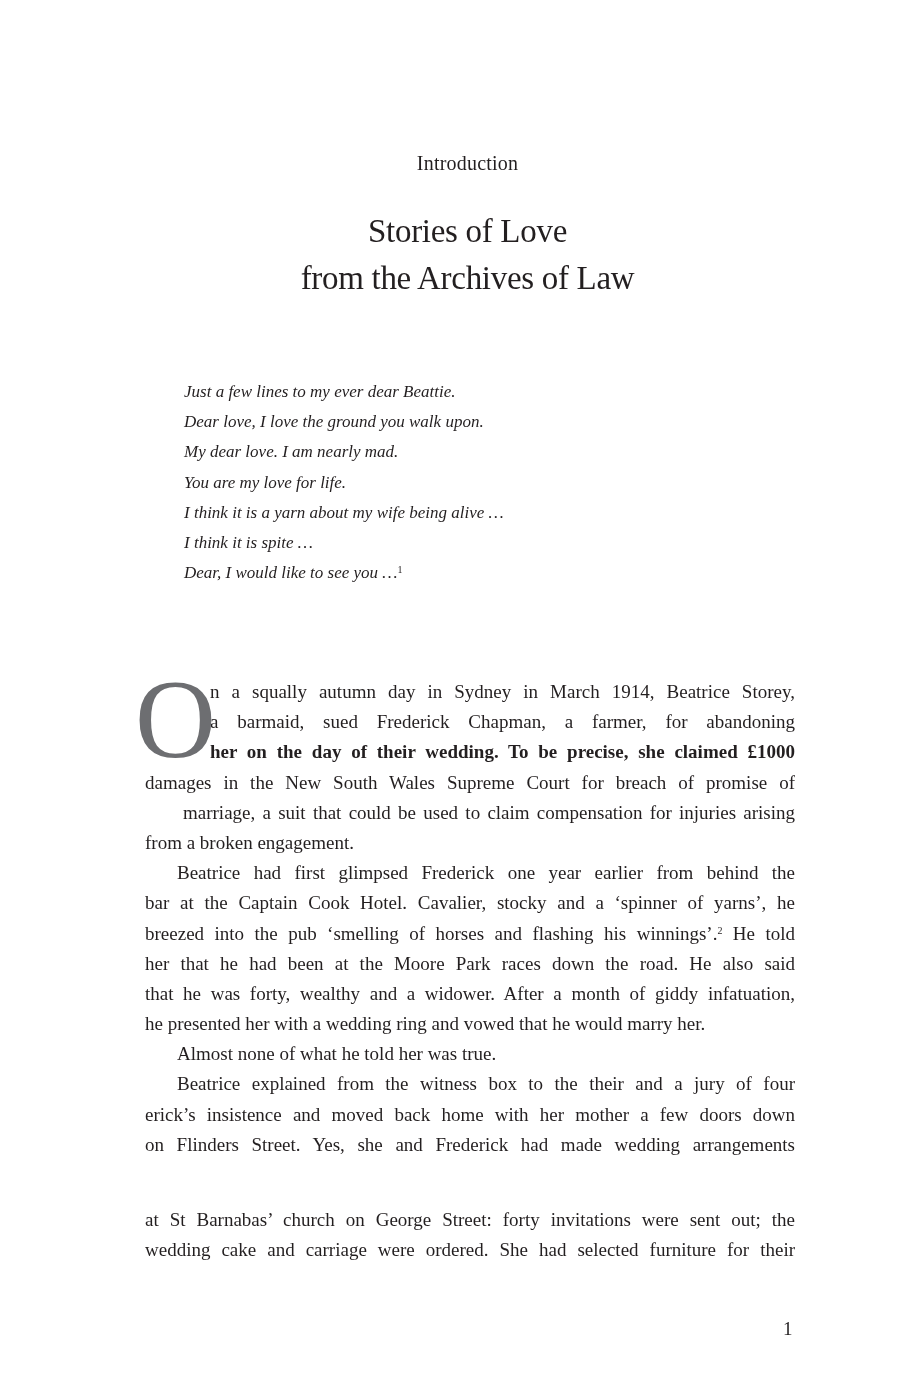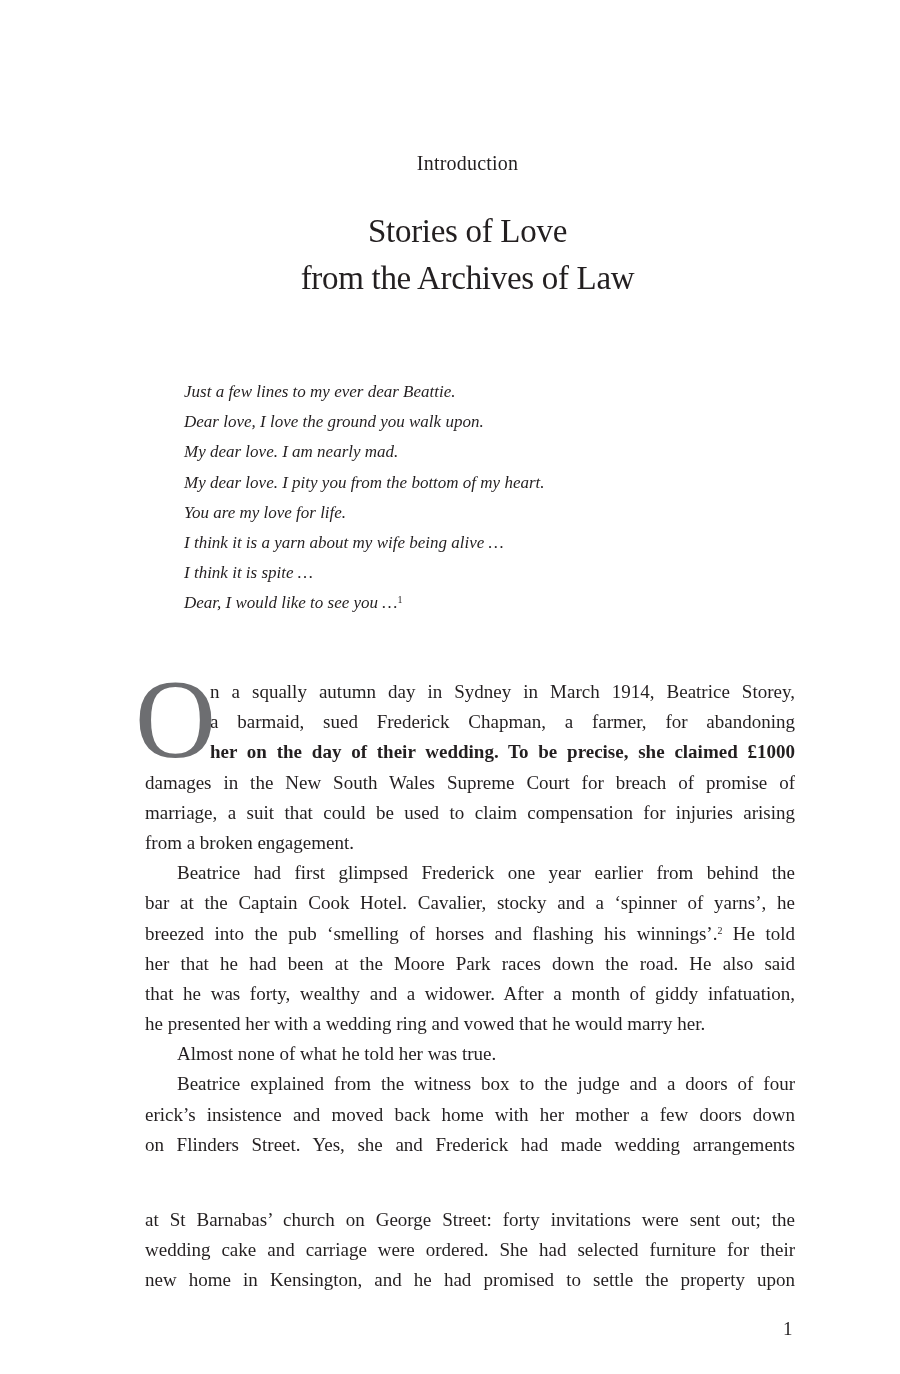--- a/index.html
+++ b/index.html
@@ -102,60 +102,58 @@
 
   <div class="chapter-title">
     <span>Stories of Love</span>
     <span>from the Archives of Law</span>
   </div>
 
   <div class="epigraph">
     <span class="line">Just a few lines to my ever dear Beattie.</span>
     <span class="line">Dear love, I love the ground you walk upon.</span>
     <span class="line">My dear love. I am nearly mad.</span>
-    <span class="line">My dear love. I pity you from the bottom of my heart.</span>
     <span class="line">You are my love for life.</span>
     <span class="line">I think it is a yarn about my wife being alive …</span>
     <span class="line">I think it is spite …</span>
     <span class="line"><span>Dear, I would like to see you …</span><sup>1</sup></span>
   </div>
 
   <div class="body-text">
 
     <div class="para dropcap-lines">
       <span class="dropcap">O</span>
       <span class="jline" style="white-space: normal; height: 30.2px; overflow: hidden;">n a squally autumn day in Sydney in March 1914, Beatrice Storey,</span>
       <span class="jline" style="white-space: normal; height: 30.2px; overflow: hidden;">a barmaid, sued Frederick Chapman, a farmer, for abandoning</span>
       <span class="jline" style="white-space: normal; height: 30.2px; overflow: hidden; font-weight: bold;">her on the day of their wedding. To be precise, she claimed £1000</span>
     </div>
     <div class="para">
       <span class="jline" style="white-space: normal; height: 30.2px; overflow: hidden;">damages in the New South Wales Supreme Court for breach of promise of</span>
-      <span class="jline" style="white-space: normal; height: 30.2px; overflow: hidden;">marriage, a suit that could be used to claim compensation for injuries arising</span>
+      <span class="jline" style="white-space: normal; height: 30.2px; overflow: hidden; margin-left: 38px;">marriage, a suit that could be used to claim compensation for injuries arising</span>
       <span class="line">from a broken engagement.</span>
     </div>
 
     <div class="para">
       <span class="jline indent" style="white-space: normal; height: 30.2px; overflow: hidden;">Beatrice had first glimpsed Frederick one year earlier from behind the</span>
       <span class="jline" style="white-space: normal; height: 30.2px; overflow: hidden;">bar at the Captain Cook Hotel. Cavalier, stocky and a ‘spinner of yarns’, he</span>
       <span class="jline" style="white-space: normal; height: 30.2px; overflow: hidden;"><span>breezed into the pub ‘smelling of horses and flashing his winnings’.</span><sup>2</sup> <span>He told</span></span>
       <span class="jline" style="white-space: normal; height: 30.2px; overflow: hidden;">her that he had been at the Moore Park races down the road. He also said</span>
       <span class="jline" style="white-space: normal; height: 30.2px; overflow: hidden;">that he was forty, wealthy and a widower. After a month of giddy infatuation,</span>
       <span class="line">he presented her with a wedding ring and vowed that he would marry her.</span>
     </div>
 
     <div class="para">
       <span class="line indent">Almost none of what he told her was true.</span>
     </div>
 
     <div class="para">
-      <span class="jline indent" style="white-space: normal; height: 30.2px; overflow: hidden;">Beatrice explained from the witness box to the judge and a doors of four</span>
+      <span class="jline indent" style="white-space: normal; height: 30.2px; overflow: hidden;">Beatrice explained from the witness box to the their and a jury of four</span>
       <span class="jline" style="white-space: normal; height: 30.2px; overflow: hidden;">erick’s insistence and moved back home with her mother a few doors down</span>
       <span class="jline" style="white-space: normal; height: 30.2px; overflow: hidden;">on Flinders Street. Yes, she and Frederick had made wedding arrangements</span>
       <span class="jline" style="white-space: normal; height: 30.2px; overflow: hidden; margin-top: 45px;">at St Barnabas’ church on George Street: forty invitations were sent out; the</span>
       <span class="jline" style="white-space: normal; height: 30.2px; overflow: hidden;">wedding cake and carriage were ordered. She had selected furniture for their</span>
-      <span class="jline" style="white-space: normal; height: 30.2px; overflow: hidden;">new home in Kensington, and he had promised to settle the property upon</span>
     </div>
 
   </div>
 
   <div class="page-number">1</div>
 
 </div>
 
 </body></html>

